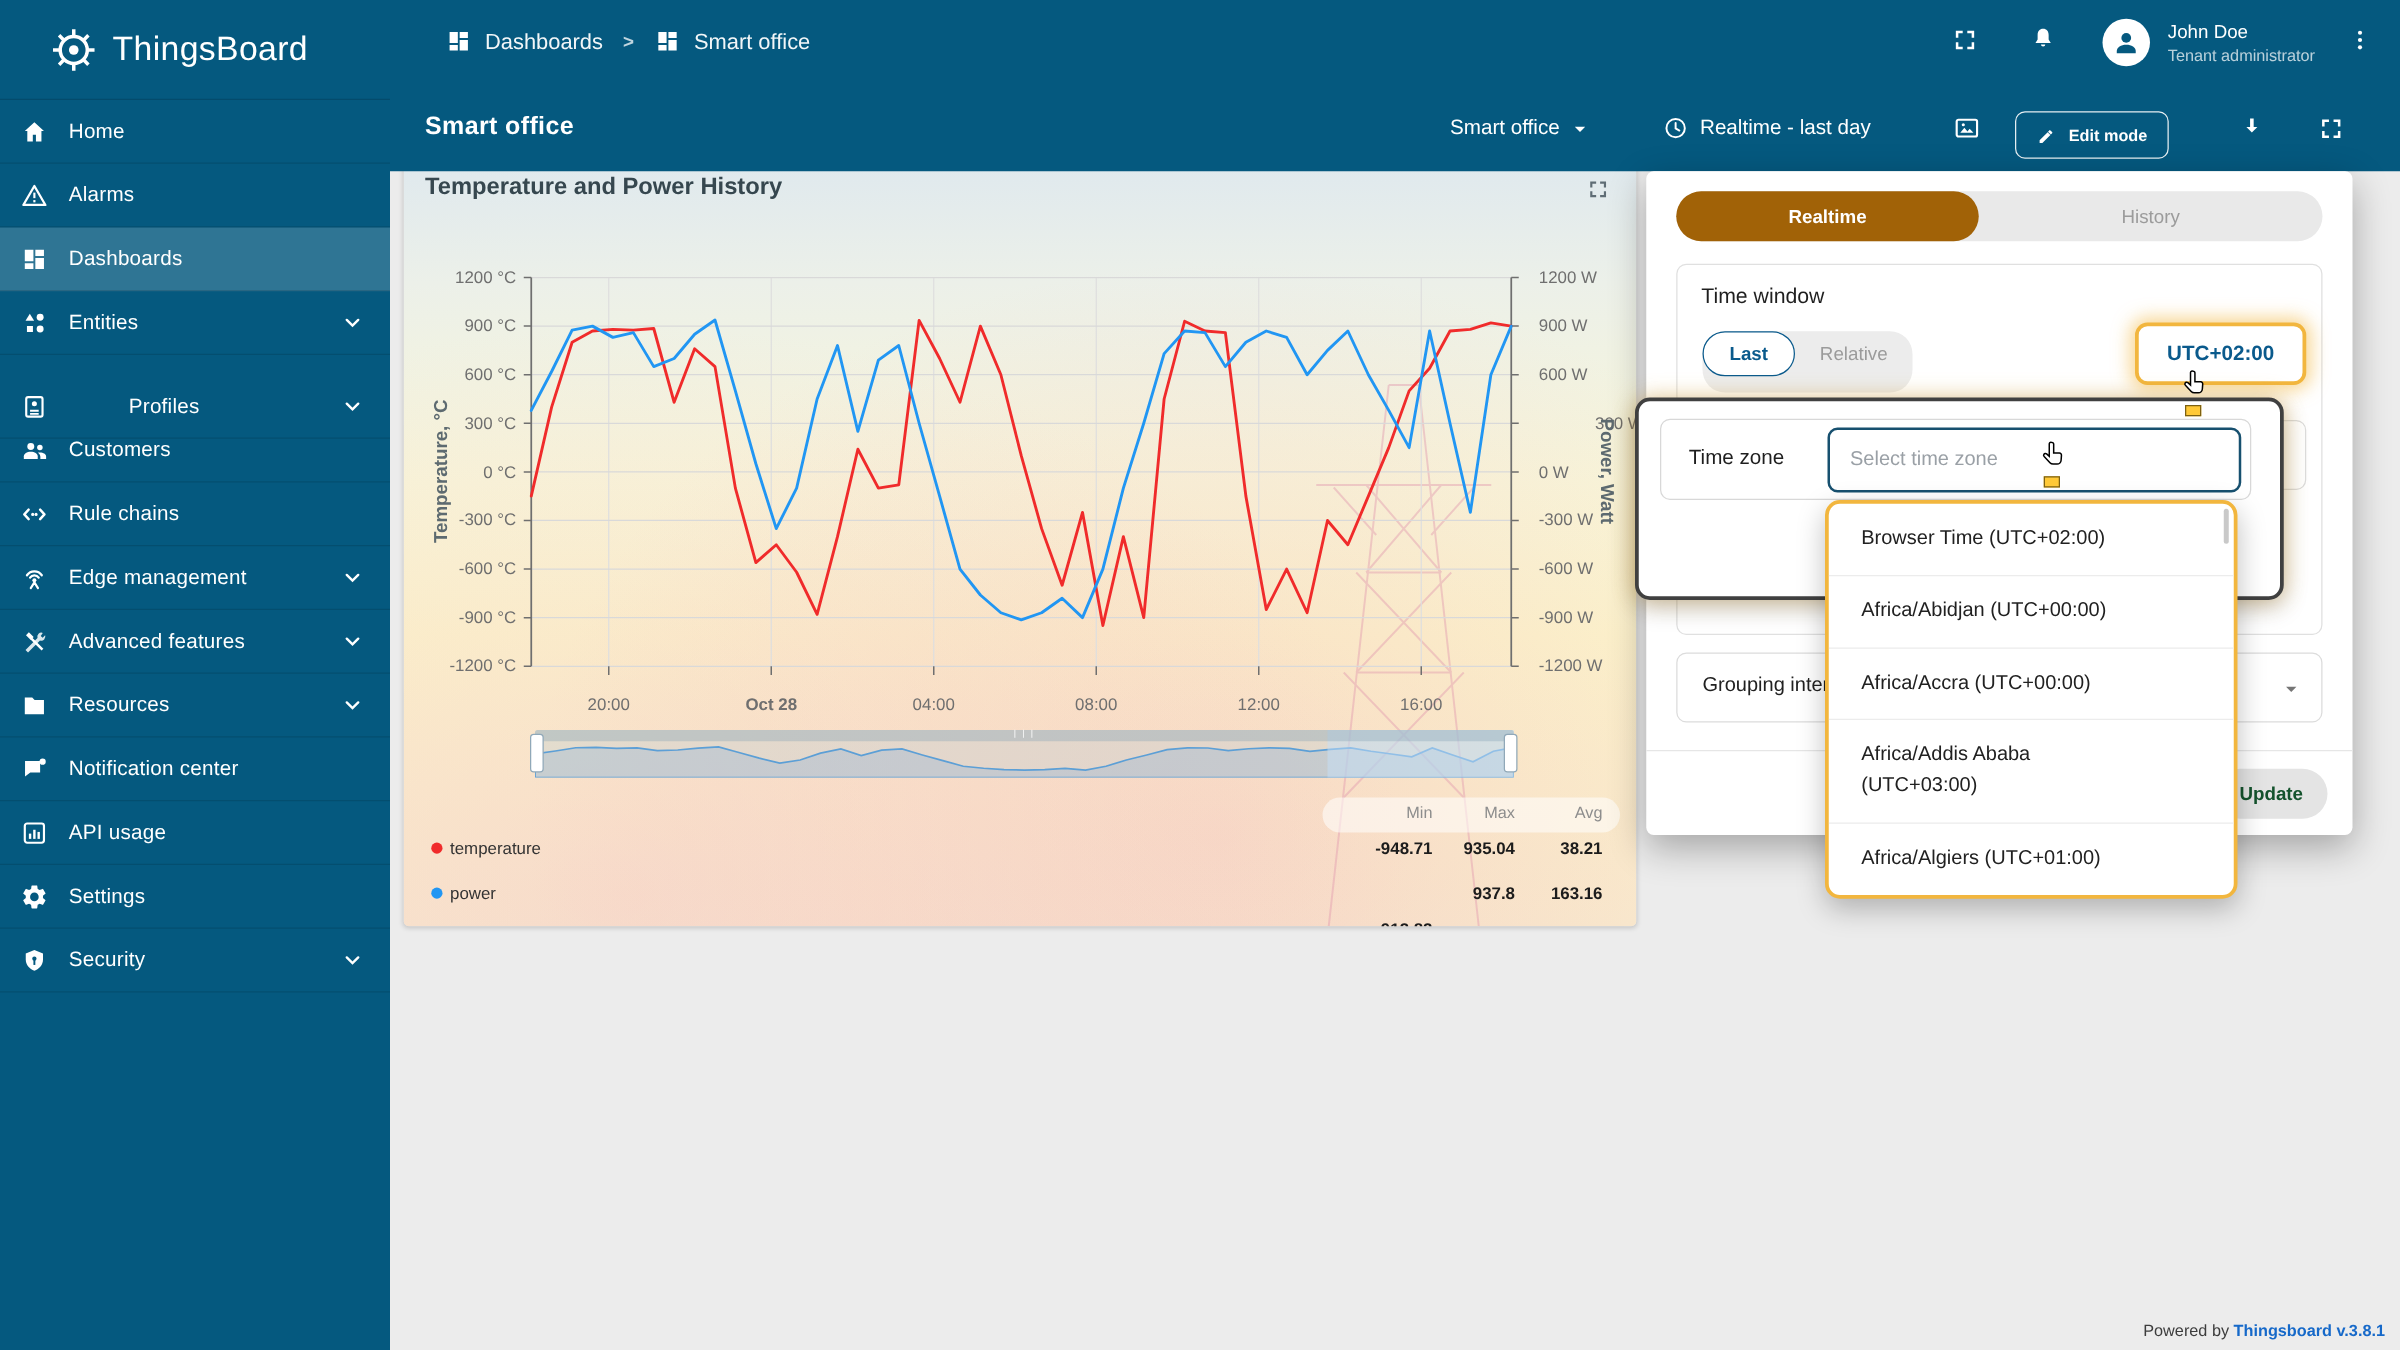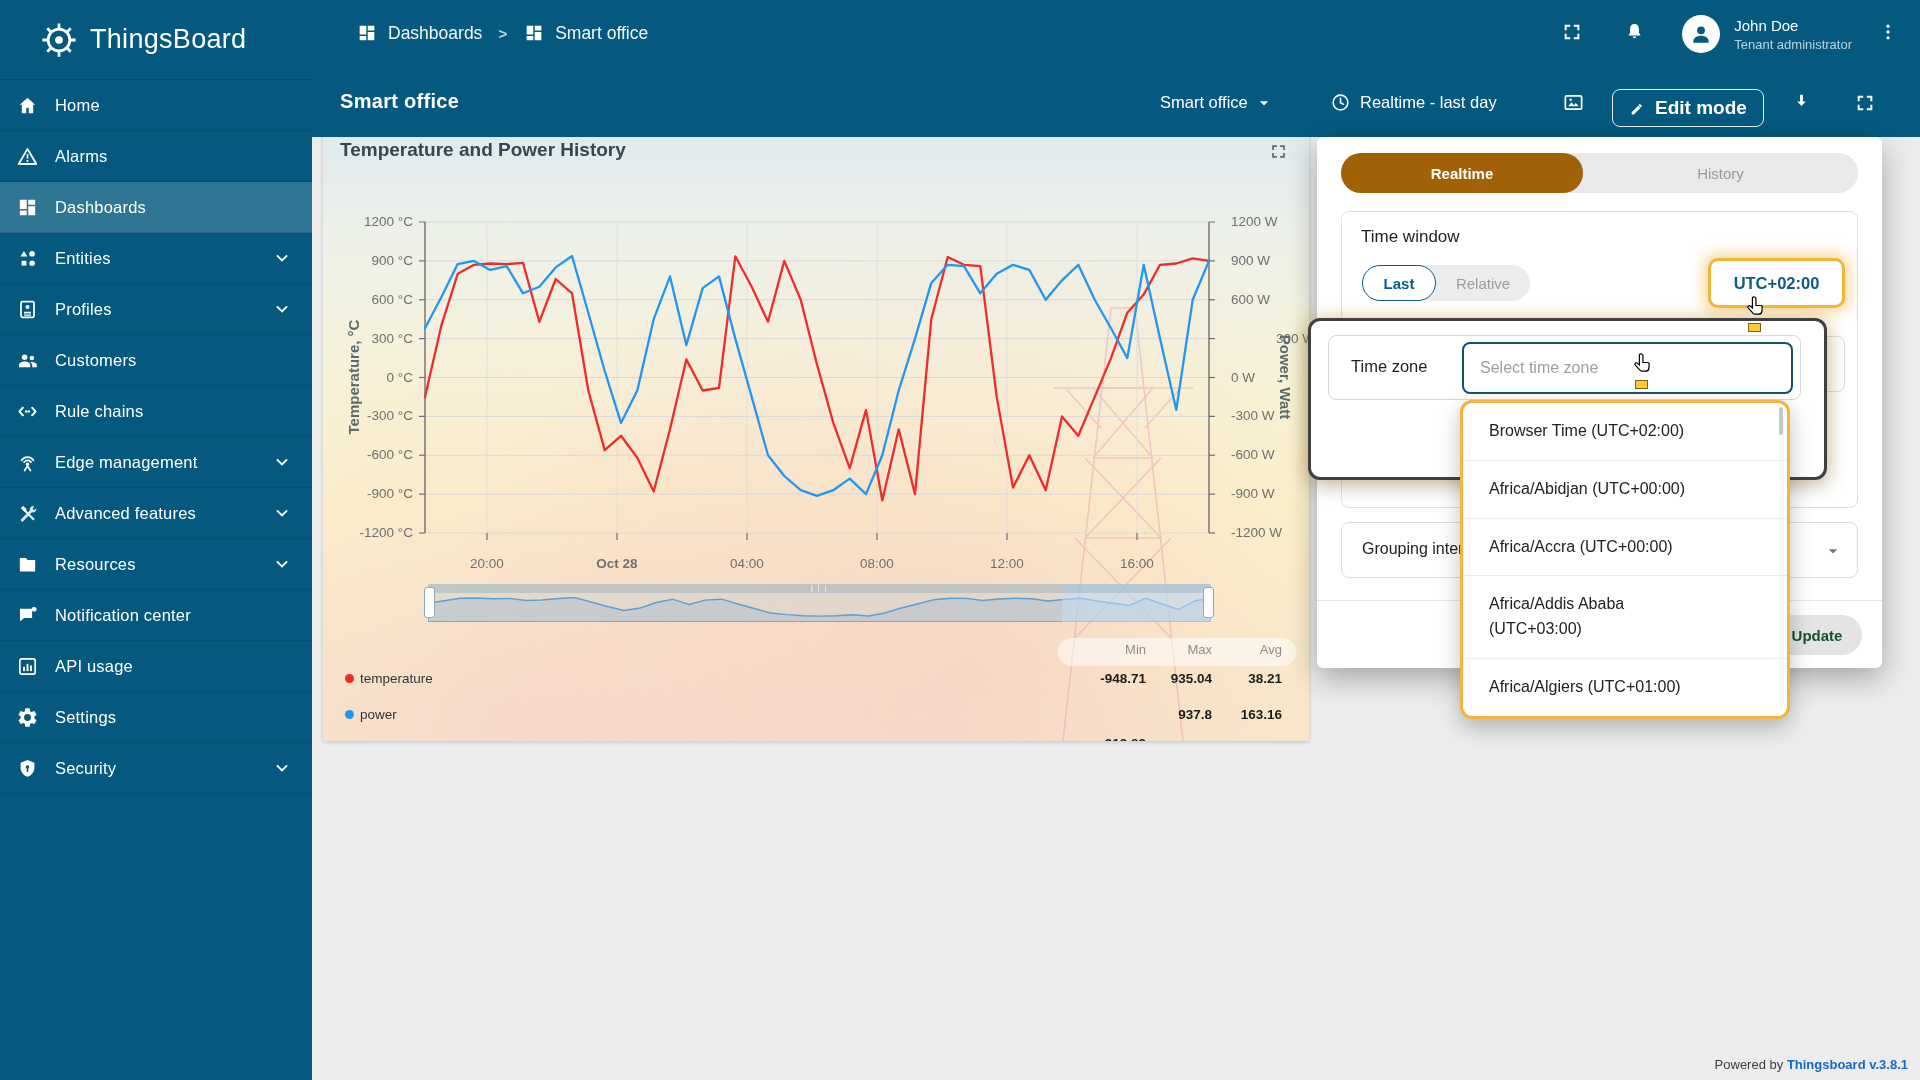--- a/index.html
+++ b/index.html
@@ -24,21 +24,21 @@
   .bc-sep { color:rgba(255,255,255,0.75); font-size:15px; font-weight:700; margin:0 6px; }
   #user-area { position:absolute; right:0; top:0; height:68px; display:flex; align-items:center; }
   #avatar { width:38px; height:38px; border-radius:50%; background:#fff; display:flex; align-items:center; justify-content:center; }
   .user-name { color:#fff; font-size:15px; font-weight:500; }
   .user-role { color:rgba(255,255,255,0.72); font-size:13px; margin-top:3px; }
 
   
   #dash-toolbar { left:312px; top:68px; width:1608px; height:69px; background:#05597f; z-index:6; }
   #dash-title { position:absolute; left:28px; top:22px; color:#fff; font-size:20px; font-weight:700; letter-spacing:0.3px; }
   .tb-right { position:absolute; top:0; height:69px; display:flex; align-items:center; color:#fff; }
-  #edit-btn { position:absolute; left:1300px; top:21px; height:38px; padding:0 16px; border:1.5px solid rgba(255,255,255,0.9); border-radius:8px; display:flex; align-items:center; gap:9px; color:#fff; font-size:19px; font-weight:700; cursor:pointer; }
+  #edit-btn { position:absolute; left:1300px; top:21px; height:38px; padding:0 16px; border:1.5px solid rgba(255,255,255,0.9); border-radius:8px; display:flex; align-items:center; gap:9px; color:#fff; font-size:13px; font-weight:700; cursor:pointer; }
   .white-ic { fill:#fff; }
 
   
   #card { left:323px; top:128px; width:986px; height:613px; border-radius:4px; box-shadow:0 1px 4px rgba(0,0,0,0.18); overflow:hidden; z-index:2;
     background:
       radial-gradient(ellipse at 18% 96%, rgba(244,188,196,0.40), rgba(244,188,196,0) 55%),
       radial-gradient(ellipse at 66% 88%, rgba(242,172,184,0.35), rgba(242,172,184,0) 60%),
       linear-gradient(180deg, #dfe9ee 0%, #ecf0e9 16%, #f8f6d9 42%, #fcf7cc 62%, #fbf3cd 82%, #f9efcf 100%);
   }
   #widget-title { position:absolute; left:17px; top:11px; font-size:19px; font-weight:700; color:#36474f; }
@@ -61,21 +61,21 @@
   .leg-dot { position:absolute; width:9px; height:9px; border-radius:50%; }
   #leg-cloud { position:absolute; left:735px; top:510px; width:238px; height:28px; background:rgba(255,255,255,0.55); border-radius:14px; }
 
   
   #popup { left:1317px; top:137px; width:565px; height:531px; background:#fff; border-radius:6px; box-shadow:0 10px 30px rgba(0,0,0,0.3); z-index:10; }
   #tabs { position:absolute; left:24px; top:16px; width:517px; height:40px; background:#e9e9e9; border-radius:20px; }
   #tab-realtime { position:absolute; left:0; top:0; width:242px; height:40px; background:#a16207; border-radius:20px; color:#fff; font-size:15px; font-weight:700; display:flex; align-items:center; justify-content:center; }
   #tab-history { position:absolute; left:242px; top:0; width:275px; height:40px; color:#9b9b9b; font-size:15px; display:flex; align-items:center; justify-content:center; }
   #tw-card { position:absolute; left:24px; top:74px; width:517px; height:297px; border:1px solid #e0e0e0; border-radius:8px; }
   #tw-heading { position:absolute; left:44px; top:90px; font-size:17px; font-weight:500; color:#1f1f1f; }
-  #toggle { position:absolute; left:45px; top:128px; width:168px; height:36px; background:#ececec; border-radius:18px; }
+  #toggle { position:absolute; left:45px; top:128px; width:168px; height:49px; background:#ececec; border-radius:18px; }
   #toggle-last { position:absolute; left:0; top:0; width:74px; height:36px; background:#fff; border:1.5px solid #0a5a8c; border-radius:18px; color:#0a5a8c; font-weight:700; font-size:15px; display:flex; align-items:center; justify-content:center; }
   #toggle-relative { position:absolute; left:74px; top:0; width:94px; height:36px; color:#9b9b9b; font-size:15px; display:flex; align-items:center; justify-content:center; }
   #utc-btn { position:absolute; left:391px; top:121px; width:137px; height:50px; background:#fff; border:3px solid #f2b63e; border-radius:10px; color:#0a5a8c; font-size:16.5px; font-weight:700; display:flex; align-items:center; justify-content:center; box-shadow:0 0 14px 4px rgba(242,182,62,0.55); }
   #hidden-row { position:absolute; left:45px; top:199px; width:483px; height:56px; border:1px solid #dcdcdc; border-radius:8px; }
   #grouping-row { position:absolute; left:24px; top:385px; width:517px; height:56px; border:1px solid #dcdcdc; border-radius:8px; }
   #grouping-label { position:absolute; left:20px; top:17px; font-size:16px; color:#212121; }
   #popup-divider { position:absolute; left:0; top:463px; width:565px; height:1px; background:#e6e6e6; }
   #update-btn { position:absolute; left:455px; top:478px; width:90px; height:40px; background:#e4e4e4; border-radius:20px; color:#14532d; font-size:15px; font-weight:700; display:flex; align-items:center; justify-content:center; }
 
   
@@ -141,21 +141,21 @@
             <path d="M8.2 4.2L11.8 10H4.6z"></path>
             <circle cx="16.8" cy="7.1" r="2.9"></circle>
             <path d="M5.8 14.4h5v5h-5z"></path>
             <circle cx="16.8" cy="16.9" r="2.9"></circle>
           </svg>
           <span class="lbl">Entities</span>
           <svg class="chev" width="20" height="20" viewBox="0 0 24 24" fill="none" stroke="#fff" stroke-width="2.3" stroke-linecap="round">
             <path d="M6.5 9.5L12 15l5.5-5.5"></path>
           </svg>
         </div>
-        <div class="side-item" style="top: 284px;">
+        <div class="side-item" style="top: 300px; gap: 48px;">
           <svg class="ic" viewBox="0 0 24 24" fill="#fff">
             <rect x="5.2" y="3.8" width="13.6" height="16.4" rx="1.6" fill="none" stroke="#fff" stroke-width="1.8"></rect>
             <circle cx="12" cy="9.3" r="2.1"></circle>
             <path d="M8.4 14.4h7.2v1.7H8.4zM8.4 17.1h7.2v1.5H8.4z"></path>
           </svg>
           <span class="lbl">Profiles</span>
           <svg class="chev" width="20" height="20" viewBox="0 0 24 24" fill="none" stroke="#fff" stroke-width="2.3" stroke-linecap="round">
             <path d="M6.5 9.5L12 15l5.5-5.5"></path>
           </svg>
         </div>

